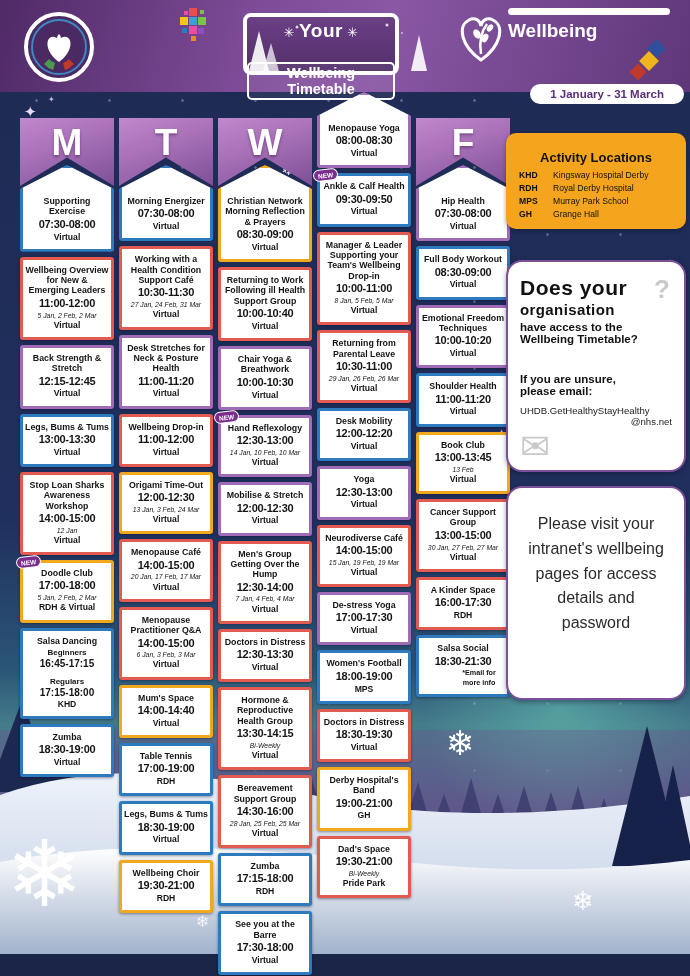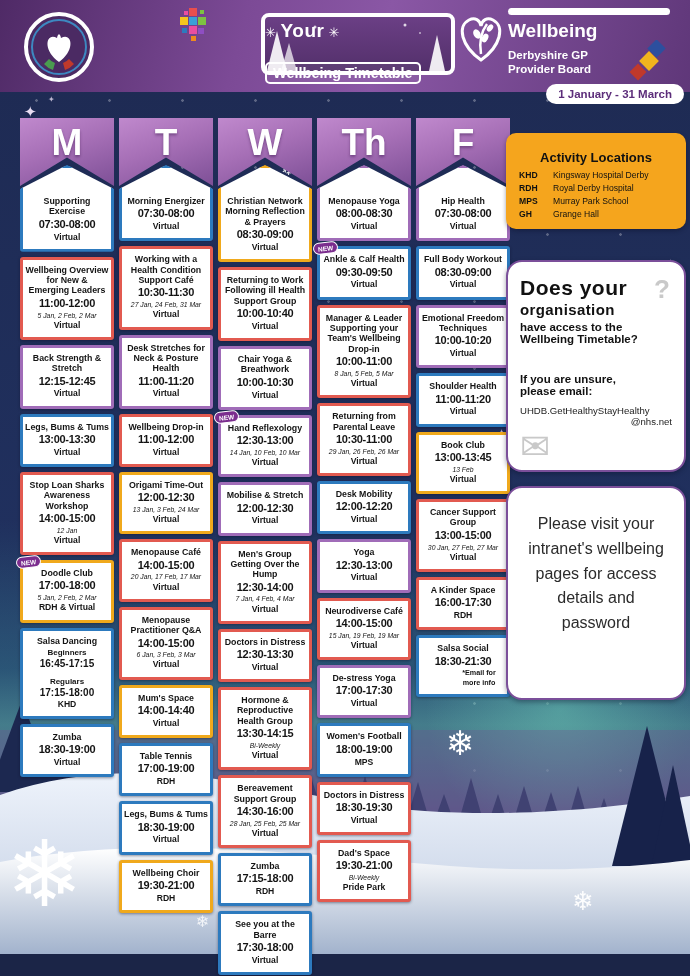--- a/index.html
+++ b/index.html
@@ -22,35 +22,35 @@
   .sparkle::before{content:"✦";}
   
   .header{position:absolute;left:0;top:0;width:690px;height:92px;z-index:6;
     background:linear-gradient(105deg,#4f2a66 0%,#7c4a96 35%,#8a57a5 55%,#5f3779 100%);}
   .logo-circle{position:absolute;left:22px;top:10px;}
   .hub{position:absolute;left:108px;top:10px;color:#fff;}
   .hub .the{font-size:11px;font-weight:bold;margin-left:2px;}
   .hub .name{font-size:34px;font-weight:bold;letter-spacing:-1px;line-height:.9;}
   .hub .region{font-size:8.5px;font-weight:bold;letter-spacing:2px;margin-top:3px;text-align:right;}
   .hub-cross{position:absolute;left:176px;top:6px;}
-  .banner{position:absolute;left:243px;top:13px;width:194px;height:62px;border:4px solid #fff;border-radius:8px;
-    background:linear-gradient(180deg,#6b3f85,#53306b);box-sizing:border-box;text-align:left;color:#fff;margin-left:18px;}
+  .banner{position:absolute;left:243px;top:13px;width:156px;height:62px;border:4px solid #fff;border-radius:8px;
+    background:linear-gradient(180deg,#6b3f85,#53306b);box-sizing:border-box;text-align:center;color:#fff;}
   .banner .trees{position:absolute;inset:0;overflow:hidden;border-radius:4px;}
   .banner .top{position:relative;font-size:19px;font-weight:bold;margin-top:3px;letter-spacing:.5px;}
   .banner .top::before{content:"✳ ";font-size:13px;} .banner .top::after{content:" ✳";font-size:13px;}
   .banner .bottom{position:relative;display:inline-block;font-size:14.5px;font-weight:bold;border:2px solid #fff;
     border-radius:5px;padding:1px 6px;margin-top:2px;background:rgba(255,255,255,.06);}
   .wb{position:absolute;left:508px;top:8px;color:#fff;}
   .wb-bar{width:162px;height:7px;background:#fff;border-radius:4px;margin-bottom:5px;}
   .wb-title{font-size:19px;font-weight:bold;}
   .wb-org{font-size:11.5px;font-weight:bold;line-height:1.25;margin-top:6px;}
   .heart-logo{position:absolute;left:455px;top:8px;}
   .diamonds{position:absolute;left:628px;top:40px;}
   .date-pill{position:absolute;right:6px;top:84px;background:#fff;color:#5c2d7a;font-weight:bold;font-size:11.5px;
-    padding:4px 12px;border-radius:10px;z-index:7;text-align:center;}
+    padding:4px 20px;border-radius:10px;z-index:7;text-align:center;}
   
   .cols{position:absolute;left:20px;top:118px;display:flex;gap:5px;z-index:5;}
   .day-col{width:94px;display:flex;flex-direction:column;gap:5px;}
   .day-banner{position:relative;z-index:2;height:68px;
     background:linear-gradient(160deg,#c089cd 0%,#a66fb6 45%,#7d4f96 100%);
     clip-path:polygon(0 0,100% 0,100% 100%,50% 58%,0 100%);
     color:#fff;text-align:center;font-weight:bold;font-size:37px;line-height:50px;
     text-shadow:0 2px 3px rgba(40,10,60,.4);}
   .card{position:relative;z-index:1;background:#fff;border:3px solid #888;border-radius:3px;
     padding:5px 2px 6px;text-align:center;color:#141414;box-shadow:0 1px 3px rgba(10,15,40,.45);}
@@ -188,24 +188,20 @@
     <svg class="heart-logo" width="52" height="58" viewBox="0 0 52 58">
       <path d="M26 52 C6 38 2 18 14 12 C20 9 25 12 26 18 C27 12 32 9 38 12 C50 18 46 38 26 52 Z" fill="none" stroke="#ffffff" stroke-width="3"></path>
       <path d="M26 46 C24 34 26 24 32 16" fill="none" stroke="#ffffff" stroke-width="2.5"></path>
       <ellipse cx="22" cy="26" rx="3.4" ry="5" fill="#ffffff" transform="rotate(-30 22 26)"></ellipse>
       <ellipse cx="30" cy="30" rx="3" ry="4.6" fill="#ffffff" transform="rotate(28 30 30)"></ellipse>
       <ellipse cx="35" cy="20" rx="2.6" ry="4" fill="#ffffff" transform="rotate(40 35 20)"></ellipse>
     </svg>
     <div class="wb">
       <div class="wb-bar"></div>
       <div class="wb-title">Wellbeing</div>
-      <div class="wb-org">
-        <span>Derbyshire GP</span><br>
-        <span>Provider Board</span>
-      </div>
     </div>
     <svg class="diamonds" width="44" height="44" viewBox="0 0 44 44">
       <rect x="22" y="2" width="13" height="13" fill="#2d4f9e" transform="rotate(45 28.5 8.5)"></rect>
       <rect x="14" y="14" width="14" height="14" fill="#f0b41e" transform="rotate(45 21 21)"></rect>
       <rect x="4" y="26" width="12" height="12" fill="#c0392b" transform="rotate(45 10 32)"></rect>
     </svg>
   </div>
   <div class="date-pill">1 January - 31 March</div>
 
   <div class="cols">
@@ -379,21 +375,20 @@
           <div class="ln-time">17:15-18:00</div>
           <div class="ln-loc">RDH</div>
         </div>
         <div class="card" style="border-color: rgb(45, 122, 190);">
           <div class="ln-title">See you at the Barre</div>
           <div class="ln-time">17:30-18:00</div>
           <div class="ln-loc">Virtual</div>
         </div>
       </div>
       <div class="day-col">
-        <div class="day-banner">Th</div>
         <div class="card first" style="border-color: rgb(160, 108, 184);">
           <div class="ln-title">Menopause Yoga</div>
           <div class="ln-time">08:00-08:30</div>
           <div class="ln-loc">Virtual</div>
         </div>
         <div class="card" style="border-color: rgb(45, 122, 190);">
           <span class="new-badge">NEW</span>
           <div class="ln-title">Ankle &amp; Calf Health</div>
           <div class="ln-time">09:30-09:50</div>
           <div class="ln-loc">Virtual</div>
@@ -433,20 +428,25 @@
         </div>
         <div class="card" style="border-color: rgb(45, 122, 190);">
           <div class="ln-title">Women's Football</div>
           <div class="ln-time">18:00-19:00</div>
           <div class="ln-loc">MPS</div>
         </div>
         <div class="card" style="border-color: rgb(226, 90, 80);">
           <div class="ln-title">Doctors in Distress</div>
           <div class="ln-time">18:30-19:30</div>
           <div class="ln-loc">Virtual</div>
+        </div>
+        <div class="card" style="border-color: rgb(240, 169, 28);">
+          <div class="ln-title">Derby Hospital's Band</div>
+          <div class="ln-time">19:00-21:00</div>
+          <div class="ln-loc">GH</div>
         </div>
         <div class="card" style="border-color: rgb(226, 90, 80);">
           <div class="ln-title">Dad's Space</div>
           <div class="ln-time">19:30-21:00</div>
           <div class="ln-dates">Bi-Weekly</div>
           <div class="ln-loc">Pride Park</div>
         </div>
       </div>
       <div class="day-col">
         <div class="day-banner">F</div>

